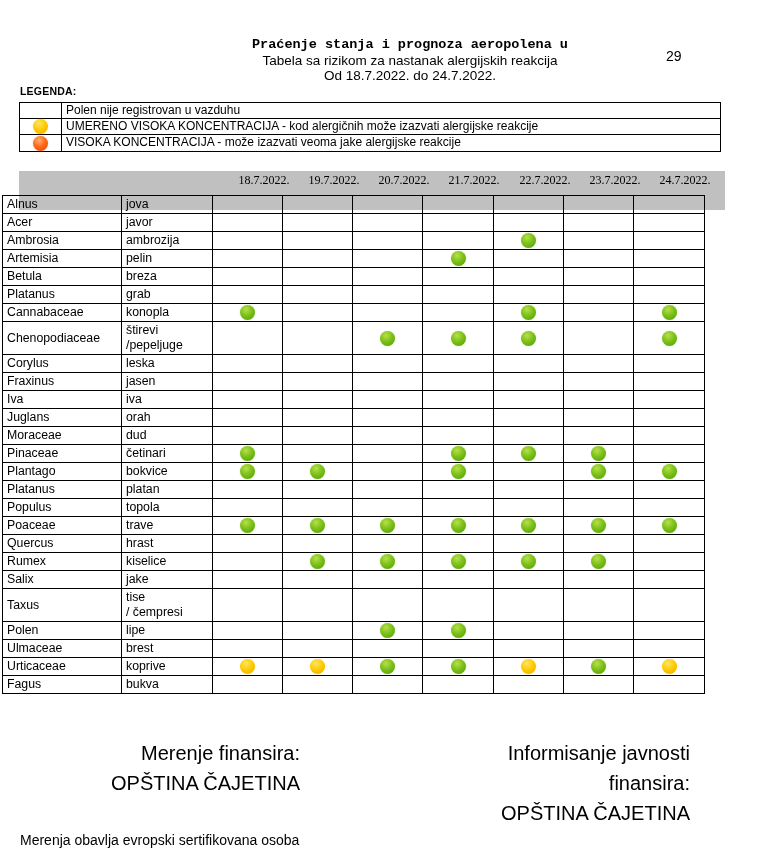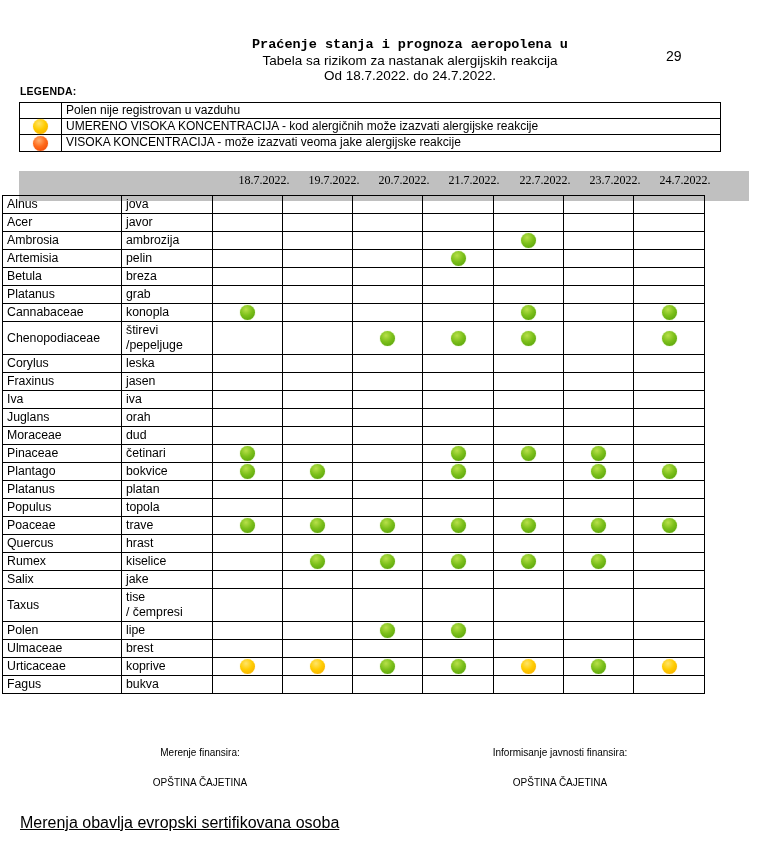--- a/index.html
+++ b/index.html
@@ -4,34 +4,34 @@
 <style>
   html, body { margin:0; padding:0; background:#ffffff; }
   body { width:777px; height:864px; position:relative; overflow:hidden; font-family:"Liberation Sans", sans-serif; color:#000; }
   .title-block { position:absolute; left:230px; top:37px; width:360px; text-align:center; font-size:13.5px; line-height:15.5px; }
   .title-block .t1 { font-weight:bold;font-family:Liberation Mono, monospace; }
   .page-num { position:absolute; left:666px; top:48px; font-size:14px; }
   .legend-label { position:absolute; left:20px; top:85px; font-size:10.5px; font-weight:bold; letter-spacing:0.2px; }
   table.legend { position:absolute; left:19px; top:102px; width:702px; border-collapse:collapse; }
   table.legend td { border:1px solid #000; height:15px; padding:0 0 0 4px; font-size:12px; line-height:15px; white-space:nowrap; }
   table.legend td.ic { width:41px; padding:0; text-align:center; }
-  .date-band { position:absolute; left:19px; top:171px; width:706px; height:30px; background:#c0c0c0;padding-left:24px; }
+  .date-band { position:absolute; left:19px; top:171px; width:706px; height:39px; background:#c0c0c0; }
   .date-band .d { position:absolute; top:1px; width:70px; text-align:center; font-family:"Liberation Serif", serif; font-size:12px; line-height:16px; }
   table.main { position:absolute; left:2px; top:195px; border-collapse:collapse; table-layout:fixed; width:702px; }
   table.main td { border:1px solid #000; font-size:12.3px; padding:0 0 0 4px; height:17px; line-height:15px; overflow:hidden; }
   table.main td.dc { padding:0; text-align:center; vertical-align:middle; }
   table.main tr.tall td { height:32px; }
   .dot { display:inline-block; width:15px; height:15px; border-radius:50%; vertical-align:middle; }
   .dot.green { background:radial-gradient(circle at 40% 30%, #b8e04a 0%, #7cc01a 45%, #4e9a06 100%); box-shadow:0 0 1px #8fd42a; }
   .dot.yellow { background:radial-gradient(circle at 40% 30%, #ffe46a 0%, #ffcc00 45%, #f2a500 100%); box-shadow:0 0 1px #ffd84a; }
   .dot.orange { background:radial-gradient(circle at 40% 30%, #ffb070 0%, #ff6a1a 45%, #e84000 100%); box-shadow:0 0 1px #ff8a40; }
-  .fund { position:absolute; text-align:center; font-size:10px; line-height:30px; }
+  .fund { position:absolute; text-align:right; font-size:20px; line-height:30px; }
   .fund.left { left:100px; width:200px; top:738px; }
   .fund.right { left:430px; width:260px; top:738px; }
-  .footer-note { position:absolute; left:20px; top:814px; font-size:16px;text-decoration:underline; }
+  .footer-note { position:absolute; left:20px; top:832px; font-size:14px; }
 </style>
 </head>
 <body>
 
 <div class="title-block">
   <div class="t1">Praćenje stanja i prognoza aeropolena u</div>
   <div>Tabela sa rizikom za nastanak alergijskih reakcija</div>
   <div>Od 18.7.2022. do 24.7.2022.</div>
 </div>
 <div class="page-num">29</div>

